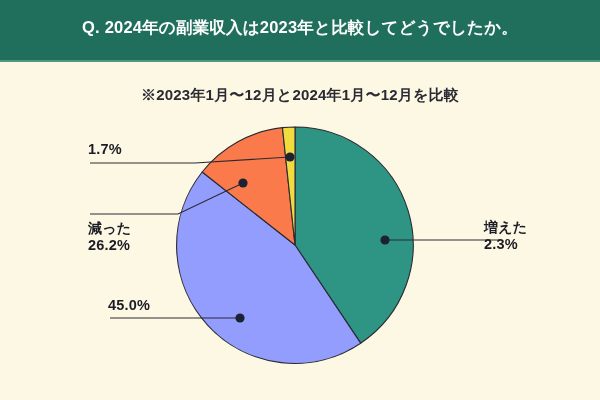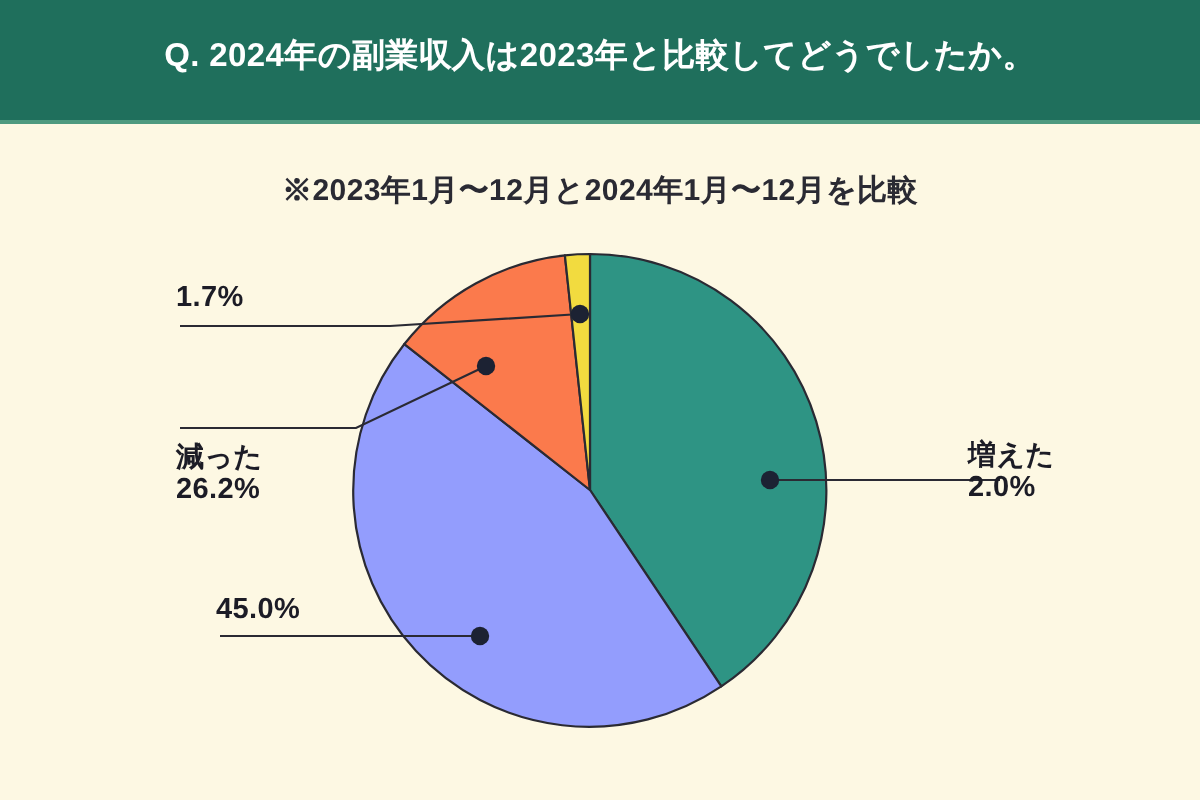--- a/index.html
+++ b/index.html
@@ -137,16 +137,16 @@
     <div class="cl-name">減った</div>
     <div class="cl-value">26.2%</div>
   </div>
 
   <div class="callout left" id="cl-hendou">
     <div class="cl-value">45.0%</div>
   </div>
 
   <div class="callout right" id="cl-fueta">
     <div class="cl-name">増えた</div>
-    <div class="cl-value">2.0%</div>
+    <div class="cl-value">2.3%</div>
   </div>
 
 </div>
 
 </body></html>

